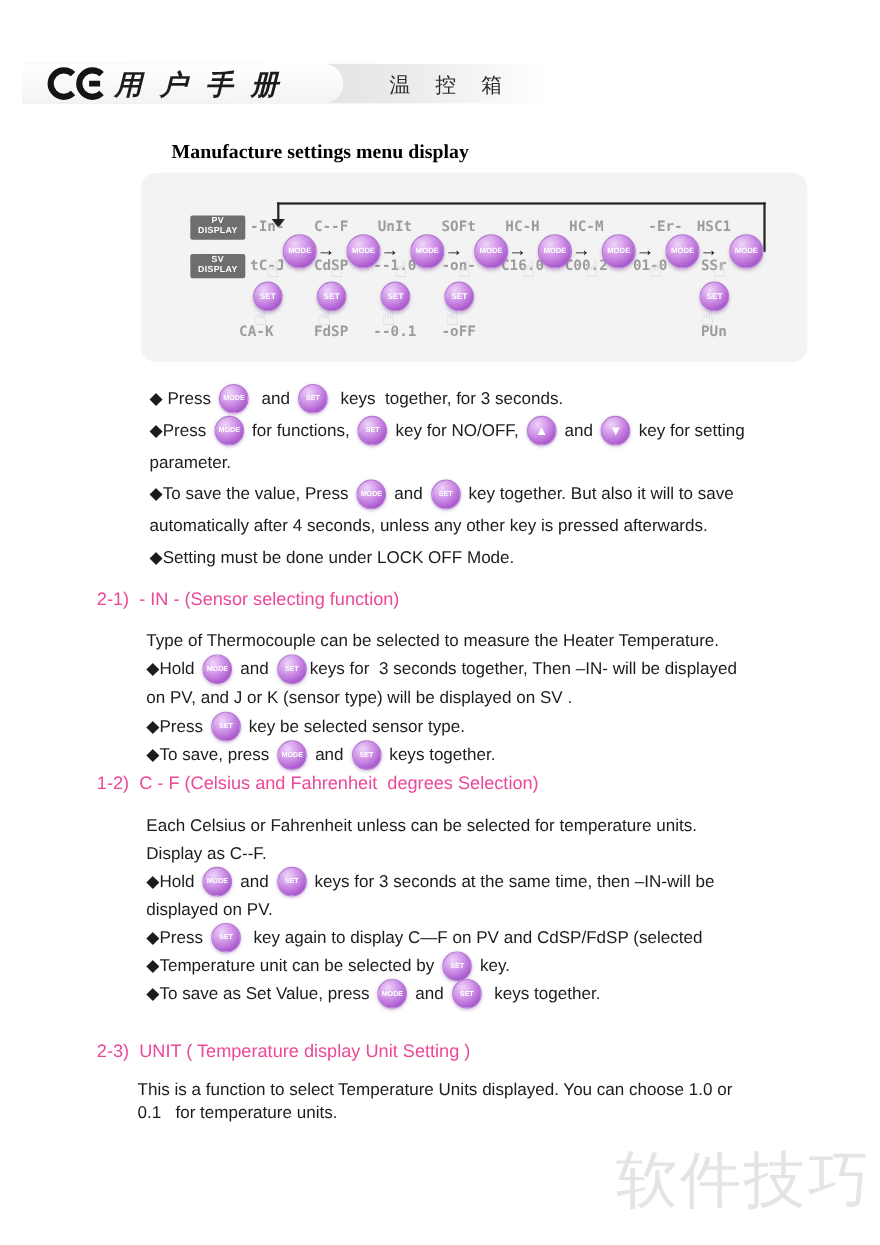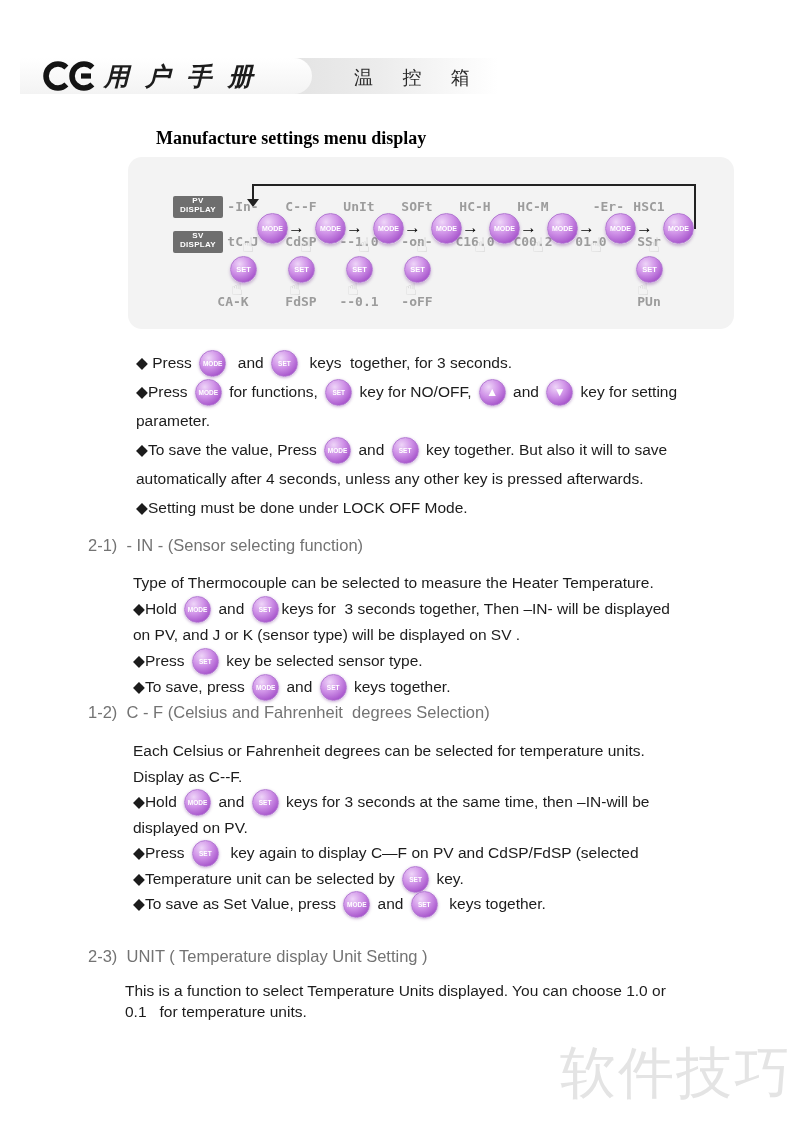--- a/index.html
+++ b/index.html
@@ -7,21 +7,21 @@
         font-family:"Liberation Sans",sans-serif;color:#1c1c1c;}
 
   
   .header-band{position:absolute;left:20px;top:58px;width:478px;height:36px;
       background:linear-gradient(90deg,#d6d6d6 0%,#dedede 45%,#ececec 75%,#ffffff 100%);}
   .header-pill{position:absolute;left:0;top:0;width:292px;height:36px;background:linear-gradient(#ffffff,#f3f3f3);
       border-radius:0 18px 18px 0;}
   .ce{position:absolute;left:22px;top:2px;}
   .cn-title{position:absolute;left:84px;top:2px;font-family:"Liberation Serif",serif;font-weight:bold;
       font-style:italic;font-size:25px;letter-spacing:5px;white-space:nowrap;}
-  .cn-product{position:absolute;left:334px;top:7px;font-family:Liberation Mono, monospace;font-size:19px;
+  .cn-product{position:absolute;left:334px;top:7px;font-family:Liberation Serif, serif;font-size:19px;
       letter-spacing:9px;color:#2a2a2a;white-space:nowrap;}
 
   .doc-title{position:absolute;left:156px;top:128px;margin:0;font-family:"Liberation Serif",serif;
       font-size:18px;font-weight:bold;color:#000;}
 
   
   .panel{position:absolute;left:128px;top:157px;width:606px;height:172px;background:#f3f3f3;border-radius:14px;}
   .disp{position:absolute;left:45px;width:50px;height:22px;background:#6e6e6e;border-radius:2px;color:#fff;
       font-size:8px;font-weight:bold;text-align:center;display:flex;flex-direction:column;justify-content:flex-start;
       line-height:9px;letter-spacing:.3px;}
@@ -37,21 +37,21 @@
   .hand{position:absolute;color:#d2d2d2;font-size:20px;z-index:2;font-family:"DejaVu Sans",sans-serif;}
   .arrowc{position:absolute;top:61px;font-size:17px;font-weight:bold;color:#000;z-index:1;}
   .loop-h{position:absolute;left:124px;top:27px;width:444px;border-top:2px solid #222;}
   .loop-vr{position:absolute;left:566px;top:27px;height:45px;border-left:2px solid #222;}
   .loop-vl{position:absolute;left:124px;top:27px;height:16px;border-left:2px solid #222;}
   .loop-ah{position:absolute;left:119px;top:42px;width:0;height:0;border:6px solid transparent;border-top:8px solid #222;}
 
   
   .intro{position:absolute;left:136px;top:348px;width:618px;font-size:15.5px;}
   .intro p{margin:0;line-height:29px;white-space:pre-wrap;}
-  .sec-heading{position:absolute;font-size:16.5px;color:#737373;white-space:pre-wrap;}
+  .sec-heading{position:absolute;font-size:16.5px;color:#ec4899;white-space:pre-wrap;}
   .sec-body{position:absolute;font-size:15.5px;}
   .sec-body p{margin:0;line-height:26px;white-space:pre-wrap;}
   .s21-h{left:88px;top:536px}.s21-b{left:133px;top:570px;width:645px;}
   .s22-h{left:88px;top:703px}.s22-b{left:133px;top:738px;width:645px;}
   .s22-b p{line-height:25.5px;}
   .s23-h{left:88px;top:947px}.s23-b{left:125px;top:980px;width:655px;}
   .s23-b p{line-height:21px;}
 
   
   .ib{display:inline-flex;align-items:center;justify-content:center;width:27px;height:27px;border-radius:50%;
@@ -132,21 +132,21 @@
         <div class="seg pv" style="left: 315px;">HC-H</div>
         <div class="seg sv" style="left: 315px;">C16.0</div>
         <div class="cbtn mode" style="left: 361px;">MODE</div>
         <div class="hand" style="left: 346px; top: 76px;">☝</div>
         <div class="arrowc" style="left: 392px;">→</div>
         <div class="seg pv" style="left: 373px;">HC-M</div>
         <div class="seg sv" style="left: 373px;">C00.2</div>
         <div class="cbtn mode" style="left: 419px;">MODE</div>
         <div class="hand" style="left: 404px; top: 76px;">☝</div>
         <div class="arrowc" style="left: 450px;">→</div>
-        <div class="seg pv" style="left: 432px; text-align: right;">-Er-</div>
+        <div class="seg pv" style="left: 445px;">-Er-</div>
         <div class="seg sv" style="left: 431px;">01-0</div>
         <div class="cbtn mode" style="left: 477px;">MODE</div>
         <div class="hand" style="left: 462px; top: 76px;">☝</div>
         <div class="arrowc" style="left: 508px;">→</div>
         <div class="seg pv" style="left: 489px;">HSC1</div>
         <div class="seg sv" style="left: 489px;">SSr</div>
         <div class="cbtn mode" style="left: 535px;">MODE</div>
         <div class="hand" style="left: 520px; top: 76px;">☝</div>
         <div class="cbtn setb" style="left: 508px;">SET</div>
         <div class="hand" style="left: 509px; top: 119px;">☝</div>
@@ -167,21 +167,21 @@
   <div class="sec-body s21-b">
       <p>Type of Thermocouple can be selected to measure the Heater Temperature.</p>
       <p>◆Hold <span class="ib mode">MODE</span> and <span class="ib set">SET</span>keys for  3 seconds together, Then –IN- will be displayed</p>
       <p>on PV, and J or K (sensor type) will be displayed on SV .</p>
       <p>◆Press <span class="ib set">SET</span> key be selected sensor type.</p>
       <p>◆To save, press <span class="ib mode">MODE</span> and <span class="ib set">SET</span> keys together.</p>
     </div>
 
   <div class="sec-heading s22-h">1-2)  C - F (Celsius and Fahrenheit  degrees Selection)</div>
   <div class="sec-body s22-b">
-      <p>Each Celsius or Fahrenheit degrees can be selected for temperature units.</p>
+      <p>Each Celsius or Fahrenheit unless can be selected for temperature units.</p>
       <p>Display as C--F.</p>
       <p>◆Hold <span class="ib mode">MODE</span> and <span class="ib set">SET</span> keys for 3 seconds at the same time, then –IN-will be</p>
       <p>displayed on PV.</p>
       <p>◆Press <span class="ib set">SET</span>  key again to display C—F on PV and CdSP/FdSP (selected</p>
       <p>◆Temperature unit can be selected by <span class="ib set">SET</span> key.</p>
       <p>◆To save as Set Value, press <span class="ib mode">MODE</span> and <span class="ib set">SET</span>  keys together.</p>
     </div>
 
   <div class="sec-heading s23-h">2-3)  UNIT ( Temperature display Unit Setting )</div>
   <div class="sec-body s23-b">

